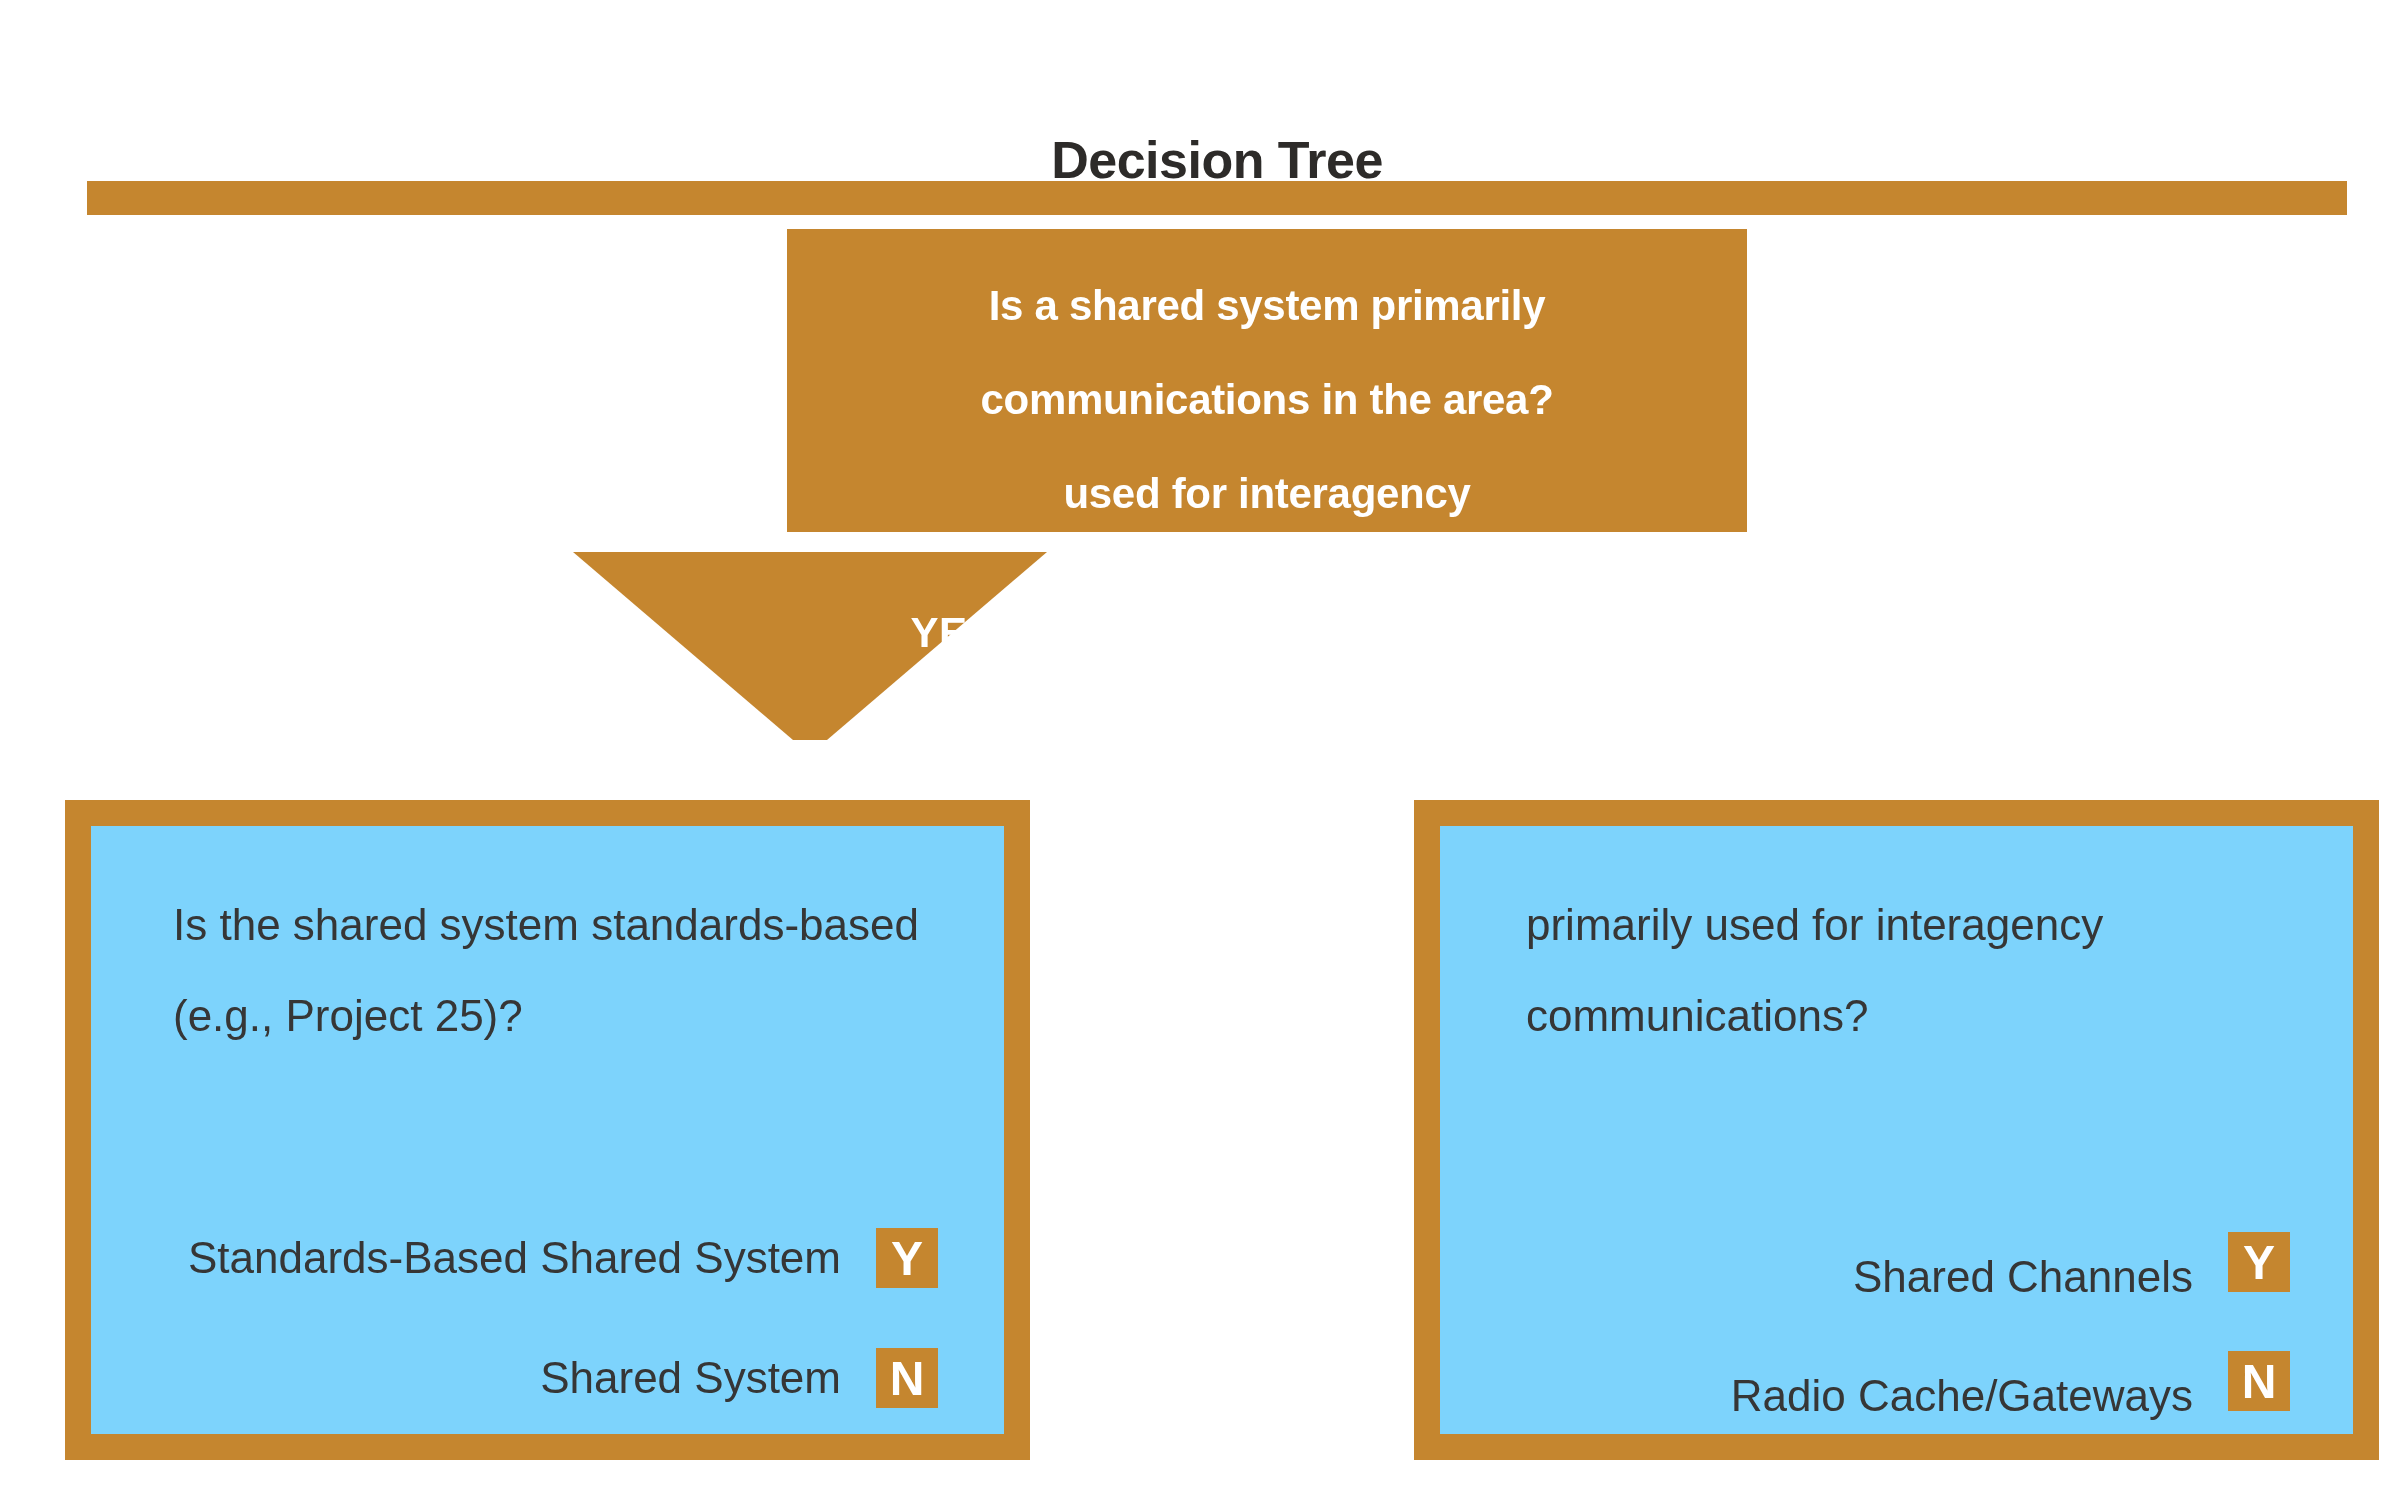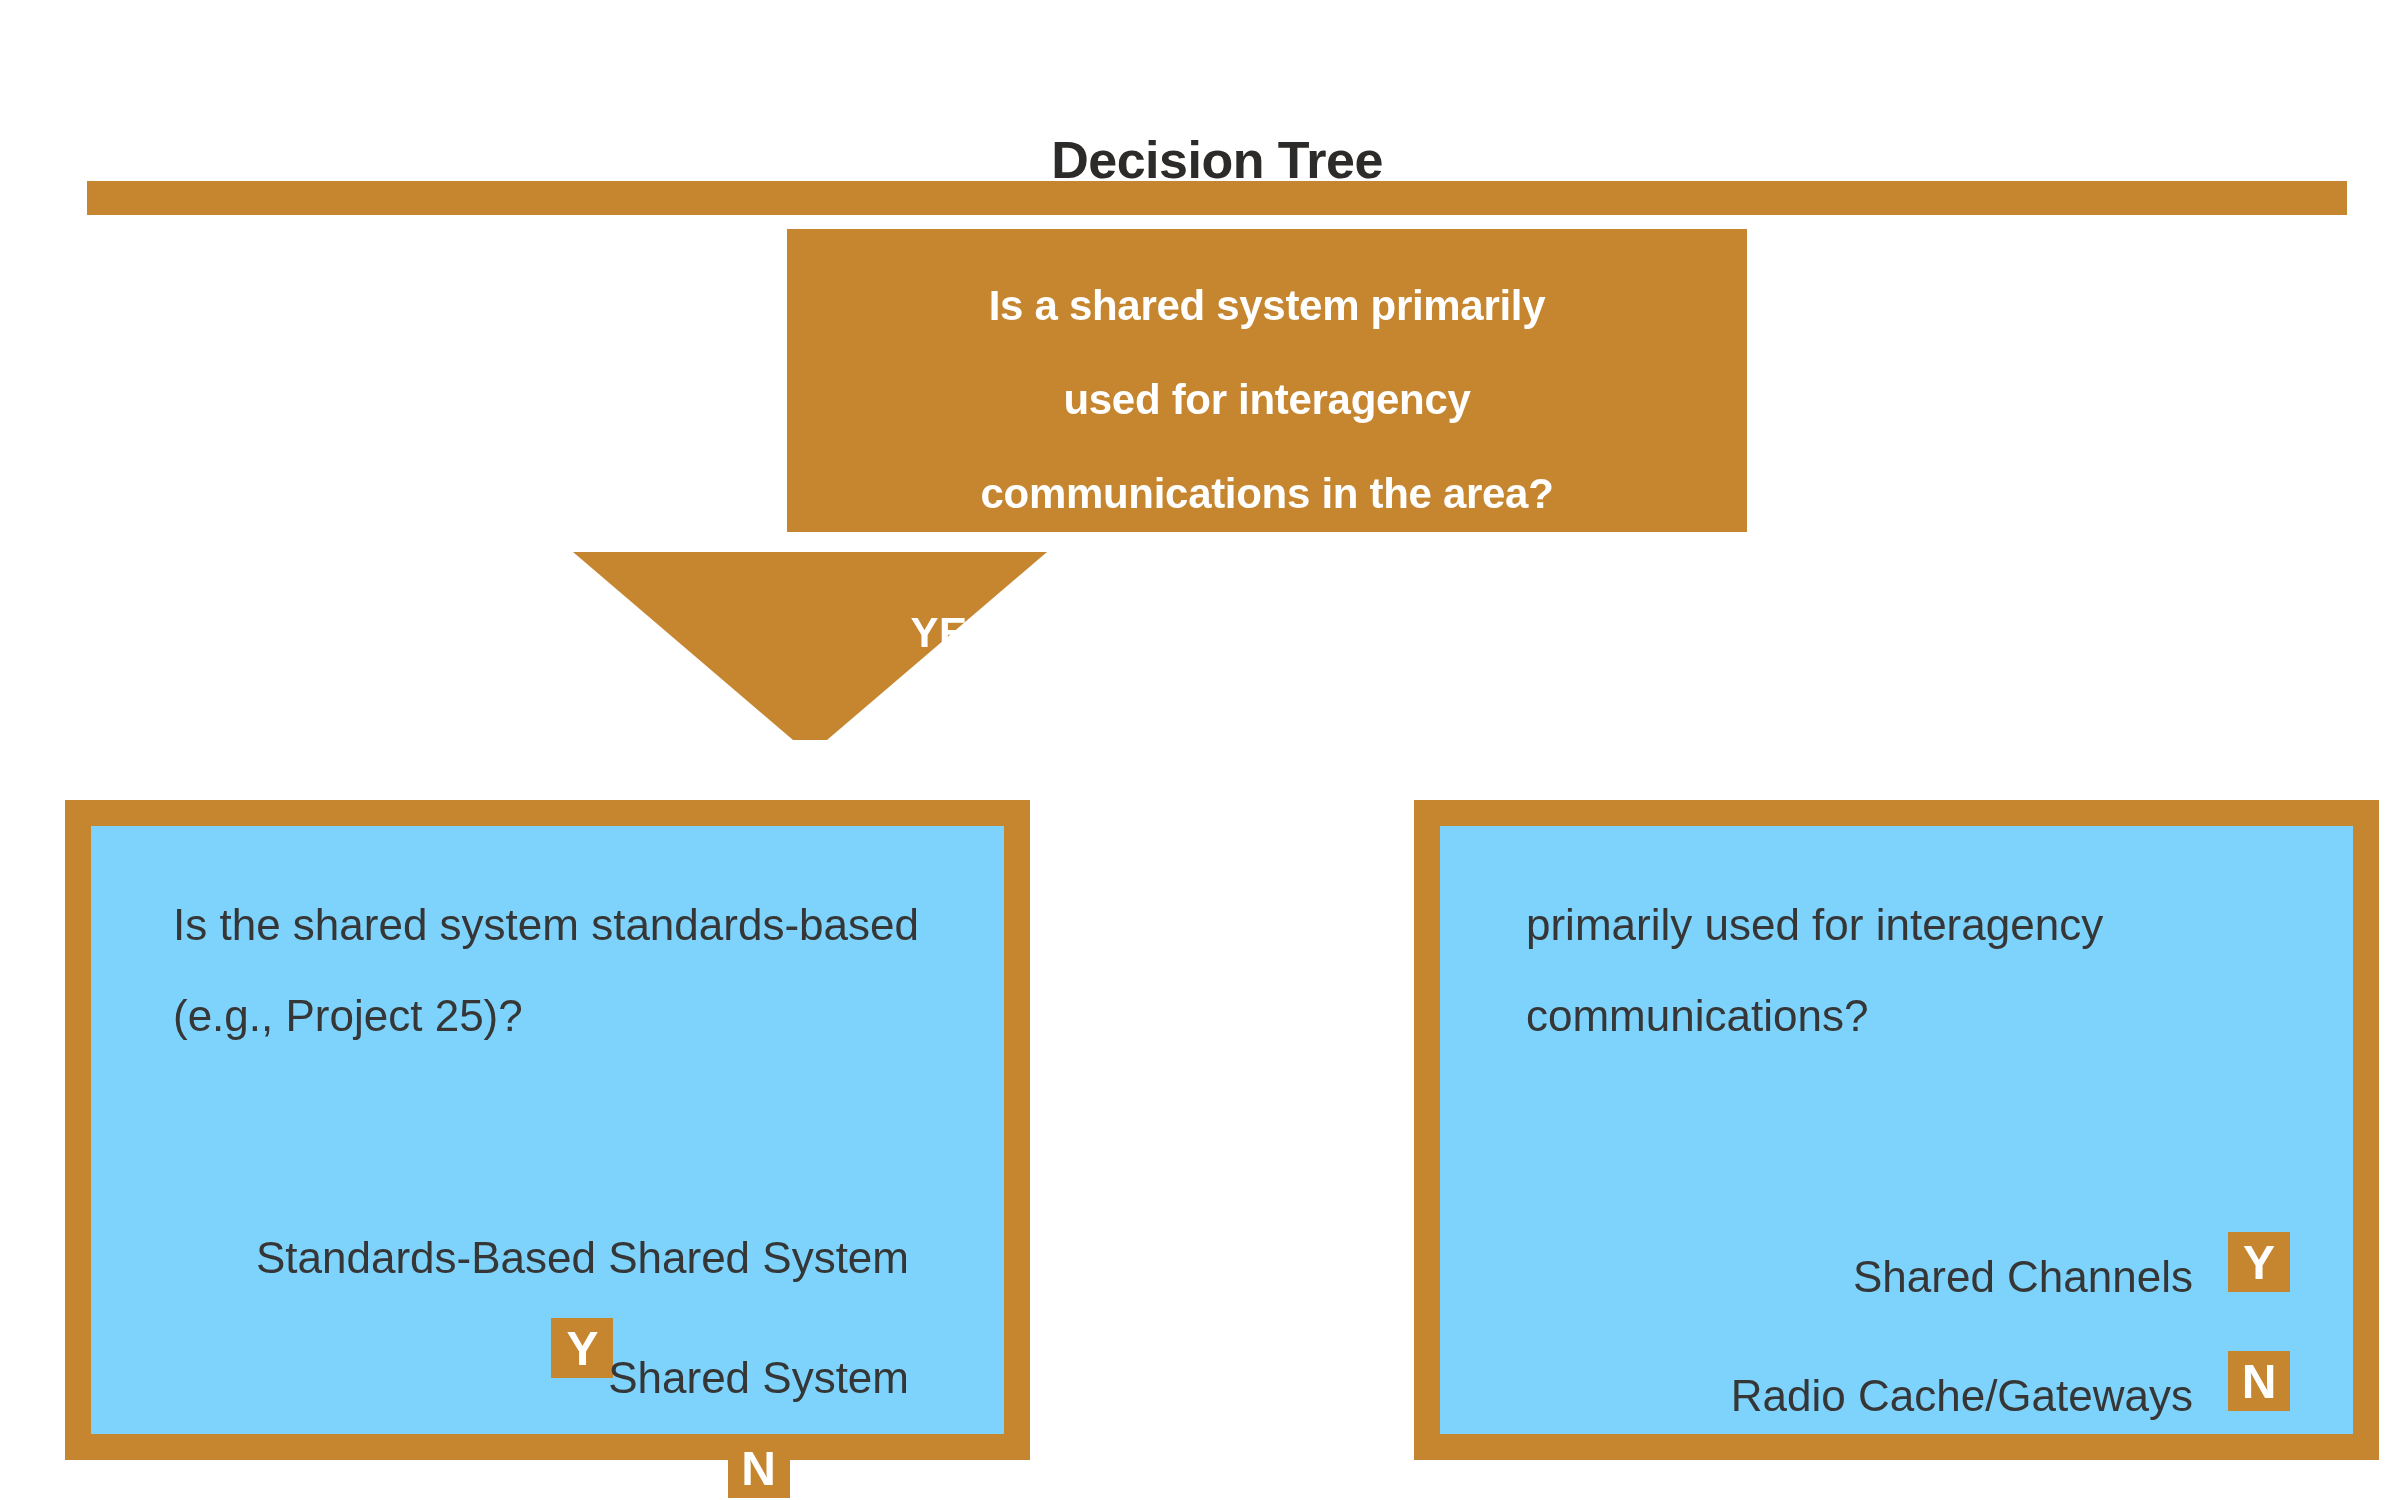--- a/index.html
+++ b/index.html
@@ -62,21 +62,21 @@
   .leaf-box.right{left:1397px;}
   .question{
     position:absolute;top:36px;left:48px;right:30px;
     color:var(--body);font-size:44px;line-height:57px;
   }
   .leaf-box.right .question{left:52px;}
 
   .answer-row{
     position:absolute;display:flex;align-items:center;gap:18px;
   }
-  .leaf-box.left .answer-row{right:61px;flex-direction:column;}
+  .leaf-box.left .answer-row{right:49px;}
   .leaf-box.right .answer-row{right:46px;justify-content:center;}
   .answer-label{
     color:var(--body);font-size:44px;white-space:nowrap;
   }
   .badge{
     width:62px;height:60px;background:var(--orange);
     color:#ffffff;font-weight:bold;font-size:48px;
     display:flex;align-items:center;justify-content:center;
     flex:0 0 auto;
   }
@@ -89,22 +89,22 @@
 </head>
 <body>
 
 <div class="canvas">
 
   <div class="page-title">Decision Tree</div>
   <div class="title-rule"></div>
 
   <div class="root-box">
     <div class="root-line">Is a shared system primarily</div>
+    <div class="root-line">communications in the area?</div>
     <div class="root-line">used for interagency</div>
-    <div class="root-line">communications in the area?</div>
   </div>
 
   <div class="branch yes">
     <div class="tri"></div>
     <div class="branch-label">YES</div>
   </div>
 
 
   <div class="leaf-box left">
     <div class="question">

